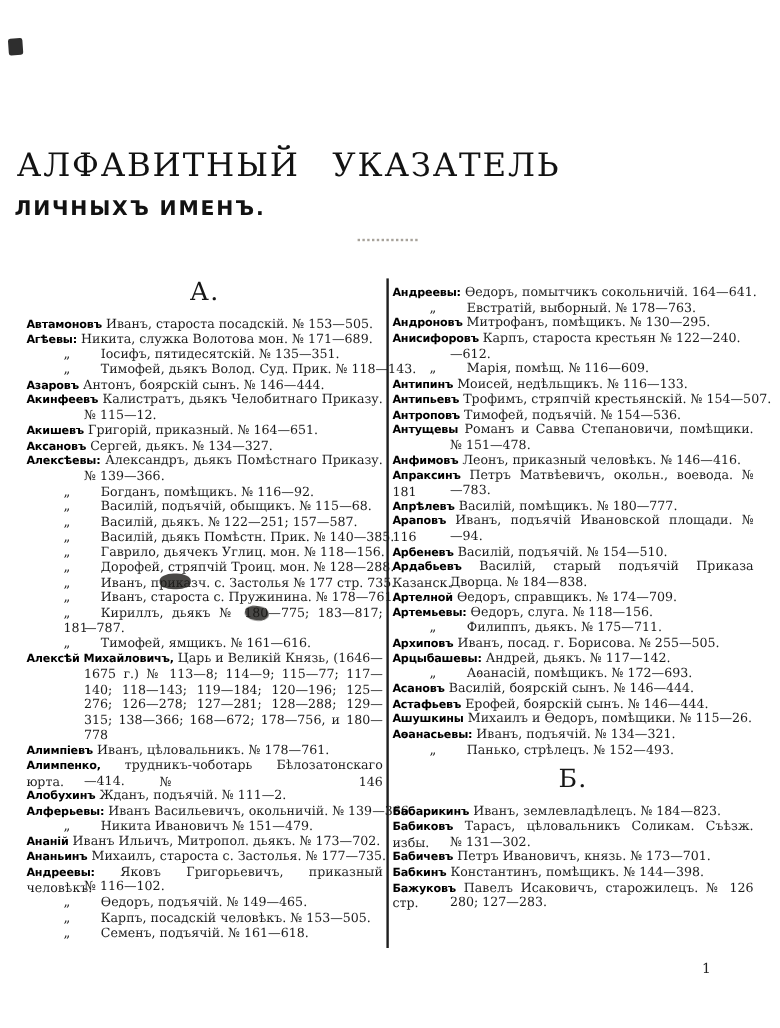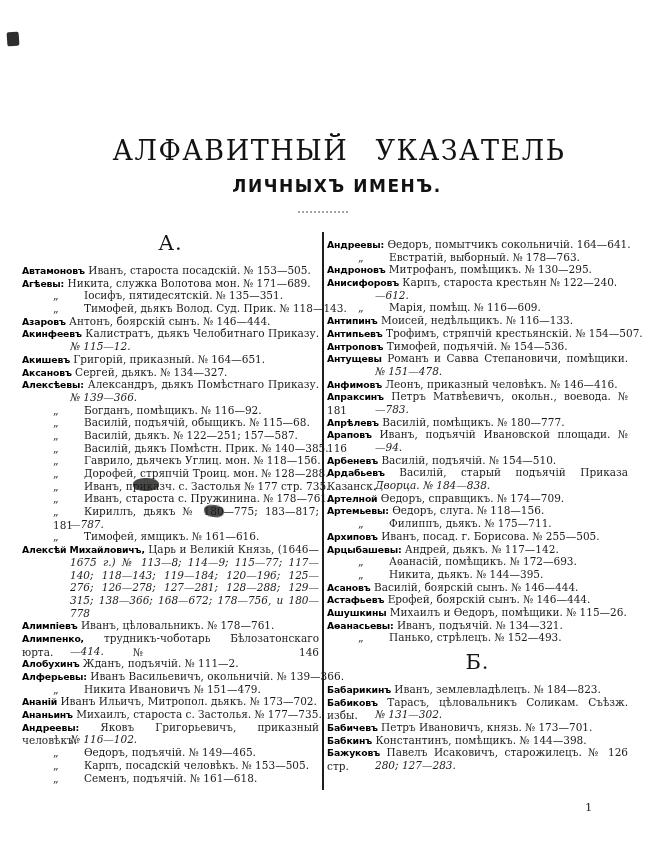--- a/index.html
+++ b/index.html
@@ -1,39 +1,39 @@
 <!DOCTYPE html>
 <html><head>
 <meta charset="utf-8">
 <style>
   html,body { margin:0; padding:0; background:#888; }
   .page {
     position:relative; width:650px; height:857px; margin:0 auto;
     background:#ffffff; overflow:hidden;
     font-family:"DejaVu Serif","Liberation Serif",serif; color:#1c1c1c;
   }
-  .hdr { position:absolute; top:136px; left:0; width:100%; text-align:center; }
+  .hdr { position:absolute; top:124px; left:0; width:100%; }
   .title {
     display:block; transform:translateX(14px);
     font-size:27px; line-height:30px; letter-spacing:1.5px; word-spacing:17px; color:#121212;
   }
   .subtitle {
     display:block; margin-top:11px; transform:translateX(12px);
     font-family:"DejaVu Sans","Liberation Sans",sans-serif; font-weight:bold;
     font-size:17px; line-height:19px; letter-spacing:1.5px; color:#121212;
   }
   .orn { margin:15px auto 0; width:50px; height:0; border-top:2px dotted #a7a29a; transform:translateX(-2px); }
 
   .col { position:absolute; }
   #leftcol  { left:22px;  top:230px; width:297px; }
   #rightcol { left:327px; top:238px; width:301px; }
 
   .line { font-size:10.5px; line-height:12.7px; height:12.7px; white-space:nowrap; }
   .line.j { white-space:normal; text-align:justify; text-align-last:justify; }
-  .line.c { padding-left:48px;font-style:italic; }
+  .line.c { padding-left:48px; }
   .line.d { padding-left:31px; }
   .ditto { display:inline-block; width:31px; font-size:11px; color:#222; }
   .nm {
     font-family:"DejaVu Sans","Liberation Sans",sans-serif; font-weight:bold;
     font-size:9.3px; letter-spacing:-0.15px; color:#000;
   }
   .letter {
     font-size:21px; line-height:26px; text-align:center; letter-spacing:1px;
     margin-bottom:8px; color:#161616;
   }
@@ -128,21 +128,20 @@
       <div class="line c"><span>—94.</span></div>
       <div class="line m"><span class="nm">Арбеневъ</span><span> Василій, подъячій. № 154—510.</span></div>
       <div class="line m j"><span class="nm">Ардабьевъ</span><span> Василій, старый подъячій Приказа Казанск.</span></div>
       <div class="line c"><span>Дворца. № 184—838.</span></div>
       <div class="line m"><span class="nm">Артелной</span><span> Ѳедоръ, справщикъ. № 174—709.</span></div>
       <div class="line m"><span class="nm">Артемьевы:</span><span> Ѳедоръ, слуга. № 118—156.</span></div>
       <div class="line d"><span class="ditto">„</span><span>Филиппъ, дьякъ. № 175—711.</span></div>
       <div class="line m"><span class="nm">Архиповъ</span><span> Иванъ, посад. г. Борисова. № 255—505.</span></div>
       <div class="line m"><span class="nm">Арцыбашевы:</span><span> Андрей, дьякъ. № 117—142.</span></div>
       <div class="line d"><span class="ditto">„</span><span>Аѳанасій, помѣщикъ. № 172—693.</span></div>
-      <div class="line d"><span class="ditto">„</span><span>Никита, дьякъ. № 144—395.</span></div>
       <div class="line m"><span class="nm">Асановъ</span><span> Василій, боярскій сынъ. № 146—444.</span></div>
       <div class="line m"><span class="nm">Астафьевъ</span><span> Ерофей, боярскій сынъ. № 146—444.</span></div>
       <div class="line m"><span class="nm">Ашушкины</span><span> Михаилъ и Ѳедоръ, помѣщики. № 115—26.</span></div>
       <div class="line m"><span class="nm">Аѳанасьевы:</span><span> Иванъ, подъячій. № 134—321.</span></div>
       <div class="line d"><span class="ditto">„</span><span>Панько, стрѣлецъ. № 152—493.</span></div>
       <div class="letter later">Б.</div>
       <div class="line m"><span class="nm">Бабарикинъ</span><span> Иванъ, землевладѣлецъ. № 184—823.</span></div>
       <div class="line m j"><span class="nm">Бабиковъ</span><span> Тарасъ, цѣловальникъ Соликам. Съѣзж. избы.</span></div>
       <div class="line c"><span>№ 131—302.</span></div>
       <div class="line m"><span class="nm">Бабичевъ</span><span> Петръ Ивановичъ, князь. № 173—701.</span></div>

